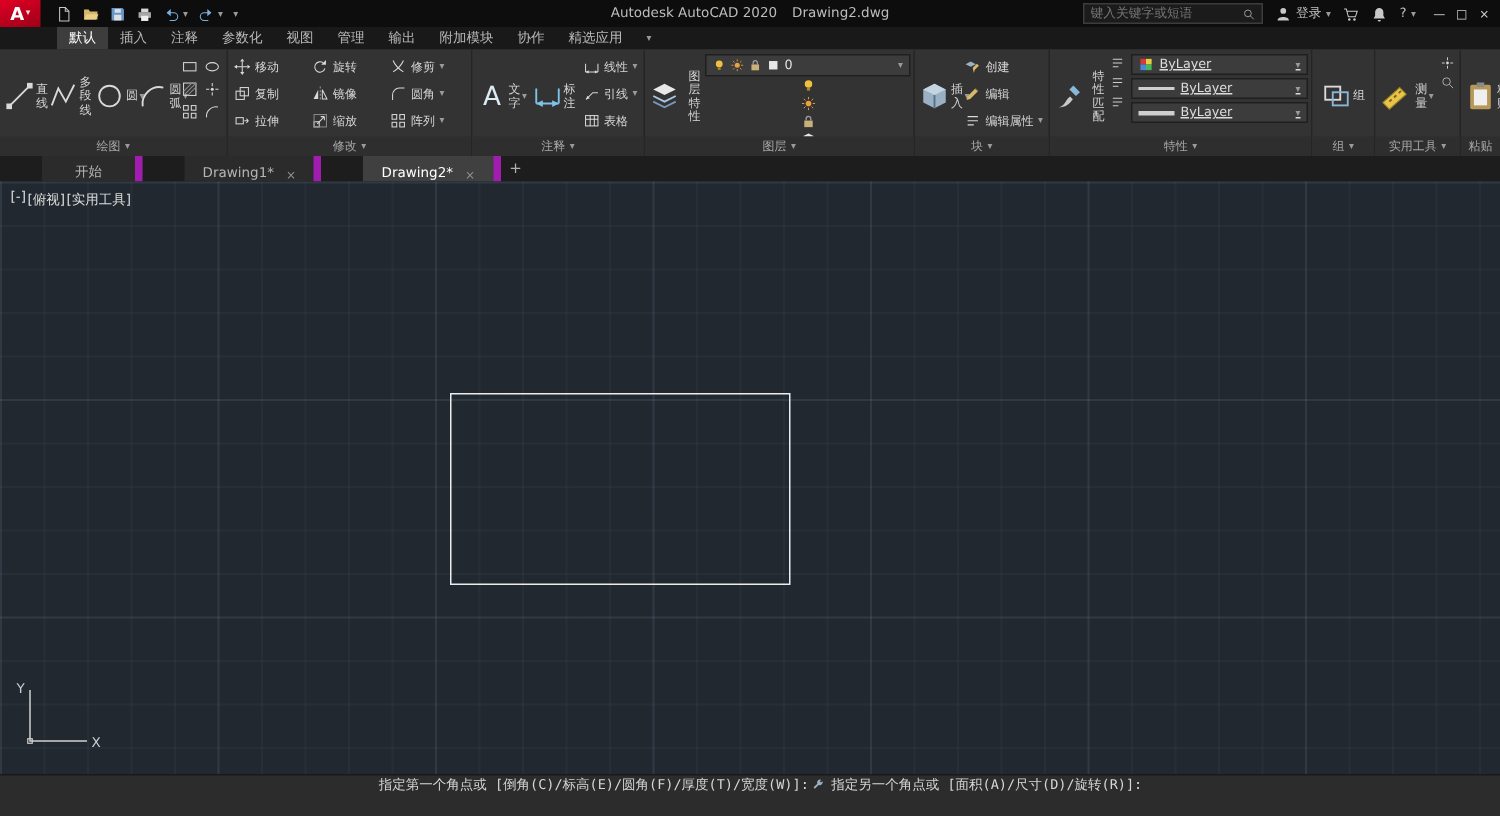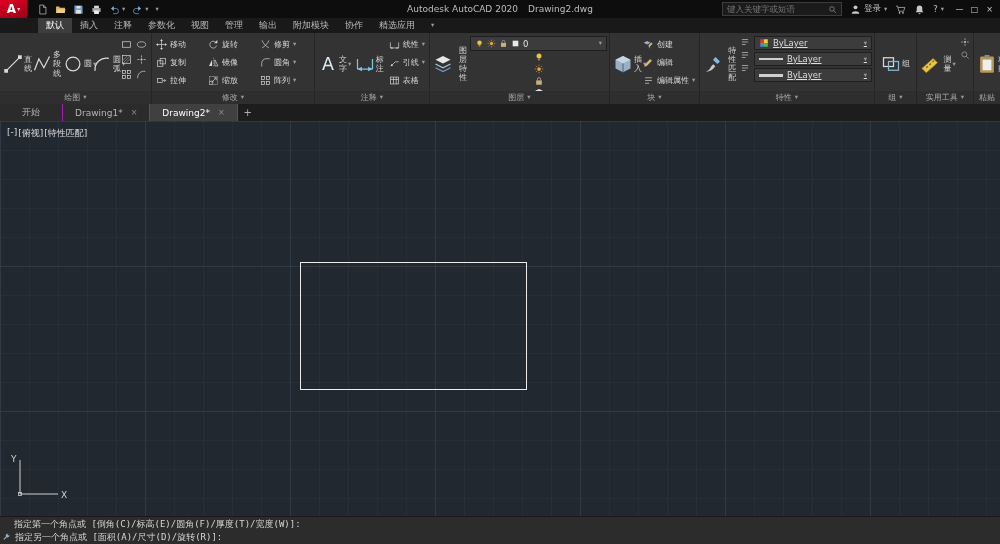--- a/index.html
+++ b/index.html
@@ -61,41 +61,41 @@
   .lmini svg{width:10px;height:10px;}
   .pdd{display:flex;align-items:center;gap:4px;background:#3c3c3c;border:1px solid #1f1f1f;height:14px;padding:0 4px;
     font-size:8.5px;color:#dcdcdc;width:118px;cursor:pointer;text-decoration:underline;}
   .pdd svg{width:10px;height:10px;flex:none;}
   .pdd .val{flex:1;}
   .lsample{width:24px;height:2px;background:#cfcfcf;flex:none;}
   .lsample.thick{height:3px;}
 
   
   .filetabs{height:17px;background:#1d1d1d;display:flex;align-items:stretch;flex:none;font-size:9px;color:#b5b5b5;}
-  .ftab{display:flex;align-items:center;gap:8px;padding:0 12px;background:#2b2b2b;border-right:1px solid #a21caf;cursor:pointer;}
+  .ftab{display:flex;align-items:flex-end;gap:8px;padding:0 12px;background:#2b2b2b;border-right:5px solid #a21caf;cursor:pointer;margin-left:28px;}
   .ftab.start{padding:0 22px;}
   .ftab.active{background:#404040;color:#fff;}
   .ftab .x{color:#8f8f8f;font-size:8px;cursor:pointer;}
   .ftab-plus{width:20px;display:flex;align-items:center;justify-content:center;color:#b0b0b0;cursor:pointer;font-size:10px;}
 
   
   .canvas{flex:1;position:relative;background:#212830;overflow:hidden;cursor:crosshair;
     background-image:
       linear-gradient(to right, rgba(140,165,195,0.09) 1px, transparent 1px),
       linear-gradient(to bottom, rgba(140,165,195,0.09) 1px, transparent 1px),
       linear-gradient(to right, rgba(140,165,195,0.05) 1px, transparent 1px),
       linear-gradient(to bottom, rgba(140,165,195,0.05) 1px, transparent 1px);
     background-size:145px 145px,145px 145px,29px 29px,29px 29px;}
   .vplabel{position:absolute;top:6px;left:7px;display:flex;gap:1px;font-size:9px;color:#dcdcdc;cursor:default;}
   .vplabel span{cursor:pointer;}
   .drect{position:absolute;border:1px solid #ececec;}
   .ucs{position:absolute;left:4px;bottom:10px;}
 
   
-  .cmd{height:28px;flex:none;background:#2c2c2c;border-top:1px solid #191919;display:flex;flex-direction:column;justify-content:center;
+  .cmd{height:28px;flex:none;background:#2c2c2c;border-top:1px solid #191919;display:flex;flex-direction:row;justify-content:center;
     font-family:"DejaVu Sans Mono","Liberation Mono",monospace;font-size:9px;color:#d6d6d6;}
   .cmdrow{height:13px;display:flex;align-items:center;gap:4px;white-space:nowrap;overflow:hidden;}
   .cmdrow.first{padding-left:14px;}
   .cmdrow .cicon{width:9px;height:9px;flex:none;margin-left:2px;cursor:pointer;}
 </style>
 </head>
 <body>
 
 <svg width="0" height="0" style="position:absolute" aria-hidden="true">
 <defs>
@@ -806,21 +806,21 @@
       <span>Drawing2*</span>
       <span class="x">×</span>
     </div>
     <div class="ftab-plus">+</div>
   </div>
 
   <div class="canvas">
     <div class="vplabel">
       <span>[-]</span>
       <span>[俯视]</span>
-      <span>[特性匹配]</span>
+      <span>[实用工具]</span>
     </div>
 
     <div class="drect" style="left: 300px; top: 141px; width: 227px; height: 128px;"></div>
 
     <svg class="ucs" width="64" height="56" viewBox="0 0 64 56">
       <path d="M16 10V44H54" stroke="#cfcfcf" stroke-width="1" fill="none"></path>
       <rect x="14.5" y="42.5" width="3" height="3" fill="none" stroke="#cfcfcf" stroke-width="0.8"></rect>
       <text x="7" y="12" fill="#cfcfcf" font-size="9">Y</text>
       <text x="57" y="48" fill="#cfcfcf" font-size="9">X</text>
     </svg>

